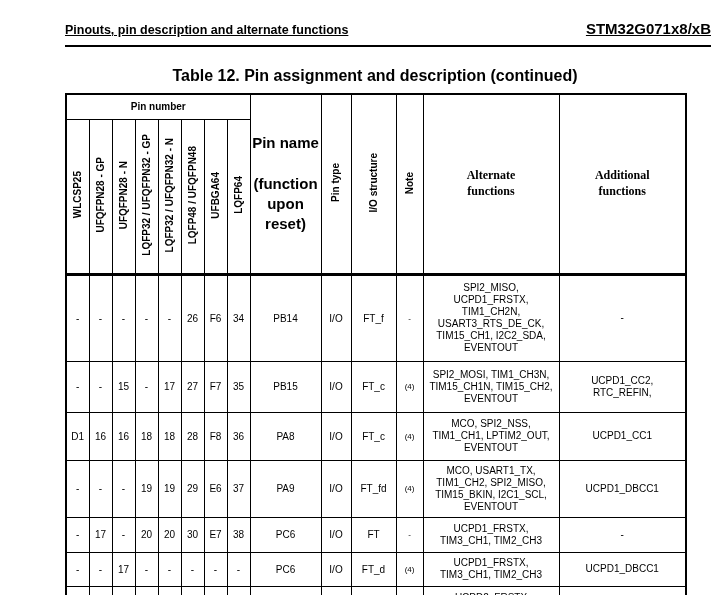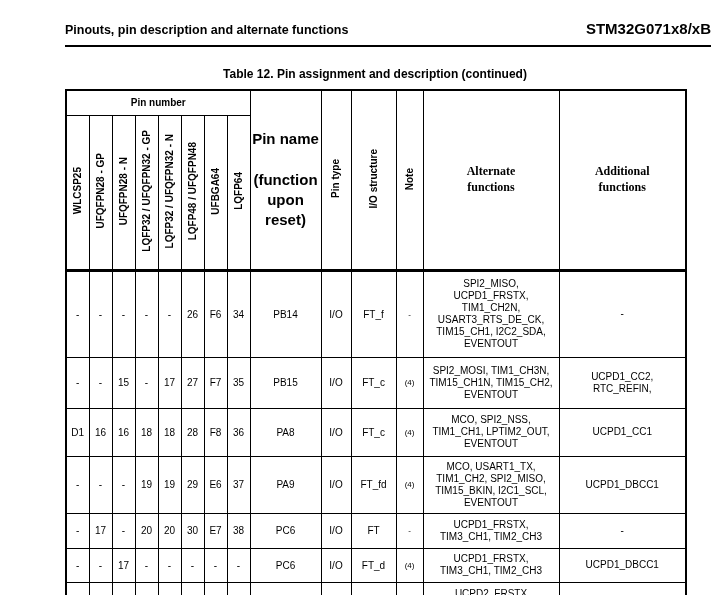--- a/index.html
+++ b/index.html
@@ -5,27 +5,27 @@
   * { margin:0; padding:0; box-sizing:border-box; }
   html,body { background:#fff; }
   body {
     width:722px; height:595px; overflow:hidden; position:relative;
     font-family:"Liberation Sans", sans-serif; color:#000;
   }
   .page { position:absolute; left:65px; top:0; width:646px; }
 
   .running-header {
     display:flex; justify-content:space-between; align-items:flex-end;
-    padding-top:20px; padding-bottom:8px; border-bottom:2px solid #000;
+    padding-top:20px; padding-bottom:8px; border-bottom:2px solid #000;text-decoration:underline;
   }
   .running-header .left  { font-weight:bold; font-size:12.5px; }
   .running-header .right { font-weight:bold; font-size:15px; }
 
   .table-title {
-    width:620px; text-align:center; font-weight:bold; font-size:12px;
+    width:620px; text-align:center; font-weight:bold; font-size:16px;
     margin-top:20px; margin-bottom:8px;
   }
 
   table.pin-table {
     border-collapse:collapse; table-layout:fixed; width:620px;
     border:2px solid #000;
   }
   .pin-table th, .pin-table td {
     border:1px solid #000; text-align:center; vertical-align:middle;
     font-size:10px; overflow:hidden;

